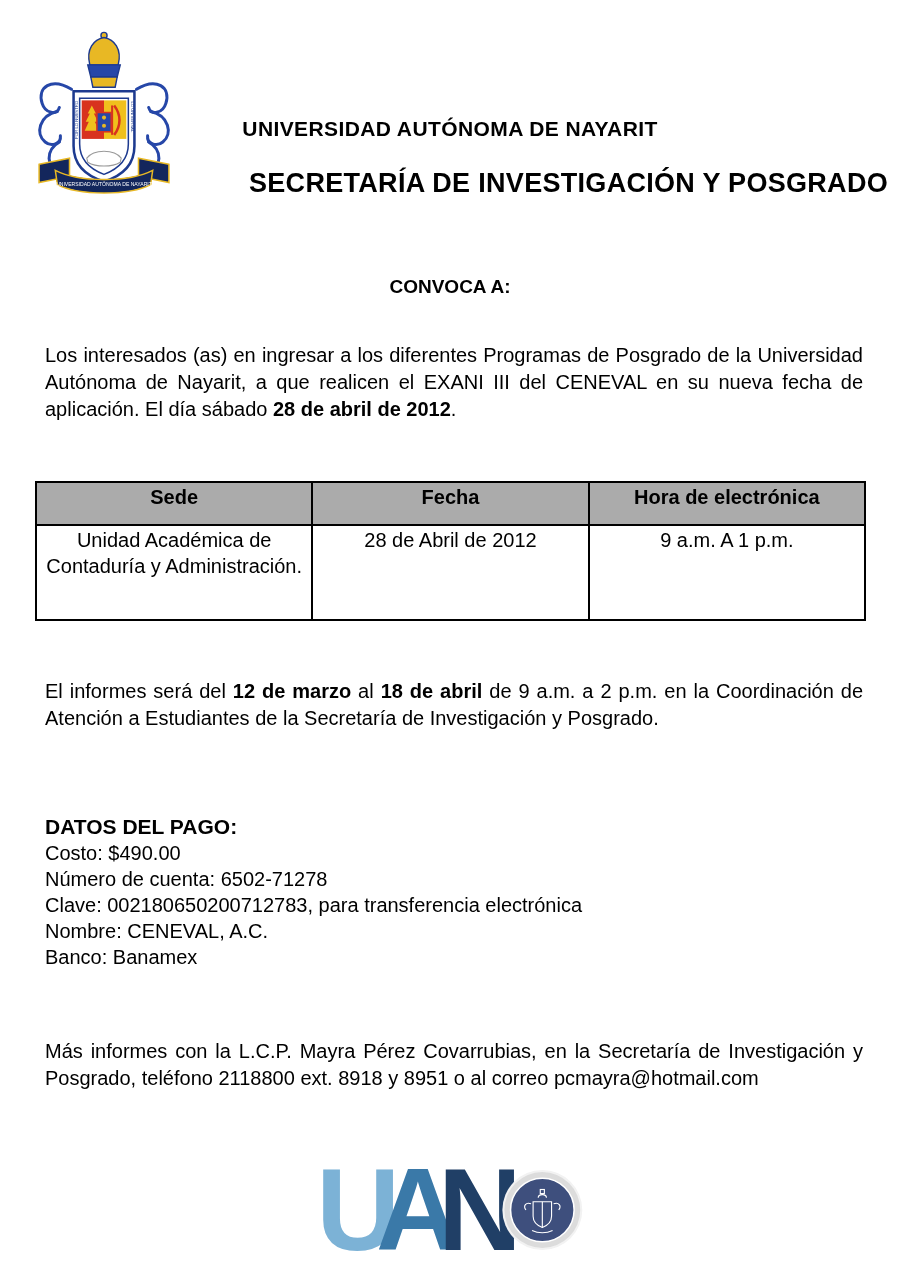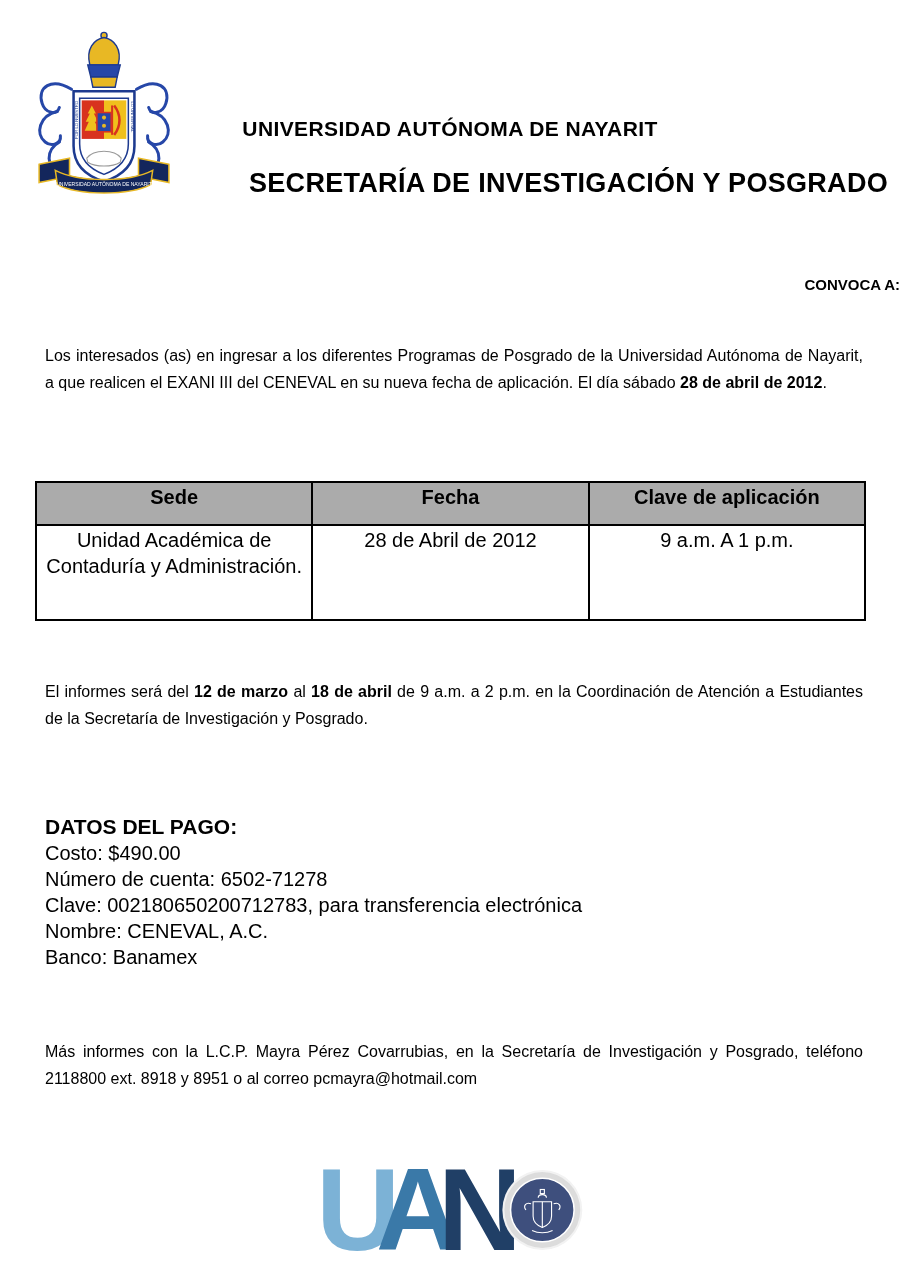--- a/index.html
+++ b/index.html
@@ -12,24 +12,24 @@
     color:#000;
     overflow:hidden;
   }
   
   .coat{position:absolute;left:33px;top:26px;width:142px;height:168px;}
   .title1{position:absolute;top:117px;left:0;right:0;text-align:center;
           font-size:21px;font-weight:bold;letter-spacing:.4px;}
   .title2{position:absolute;top:168px;left:0;right:12px;text-align:right;
           font-size:27px;font-weight:bold;letter-spacing:.3px;}
   
-  .convoca{position:absolute;top:276px;left:0;right:0;text-align:right;
-           font-size:15px;font-weight:bold;}
+  .convoca{position:absolute;top:276px;left:0;right:0;text-align:center;
+           font-size:19px;font-weight:bold;}
   .para{position:absolute;left:45px;right:37px;
-        font-size:16px;line-height:27px;text-align:justify;margin-top:20px;}
+        font-size:20px;line-height:27px;text-align:justify;margin-top:20px;}
   .p-intro{top:322px;}
   .p-registro{top:658px;}
   .p-contact{top:1018px;}
   .b{font-weight:bold;}
   
   .sched{position:absolute;top:481px;left:35px;width:831px;
          border-collapse:collapse;table-layout:fixed;}
   .sched th,.sched td{border:2px solid #000;font-size:20px;text-align:center;
          padding:1px 6px 14px 6px;}
   .sched th{background:#ababab;font-weight:bold;height:26px;}
@@ -106,21 +106,21 @@
 
   <div class="convoca">CONVOCA A:</div>
 
   <p class="para p-intro"><span>Los interesados (as) en ingresar a los diferentes Programas de Posgrado de la Universidad Autónoma de Nayarit, a que realicen el EXANI III del CENEVAL en su nueva fecha de aplicación. El día sábado </span><span class="b">28 de abril de 2012</span><span>.</span></p>
 
   <table class="sched">
     <thead>
       <tr>
         <th>Sede</th>
         <th>Fecha</th>
-        <th>Clave de aplicación</th>
+        <th>Hora de electrónica</th>
       </tr>
     </thead>
     <tbody>
       <tr>
         <td>Unidad Académica de Contaduría y Administración.</td>
         <td>28 de Abril de 2012</td>
         <td>9 a.m. A 1 p.m.</td>
       </tr>
     </tbody>
   </table>

